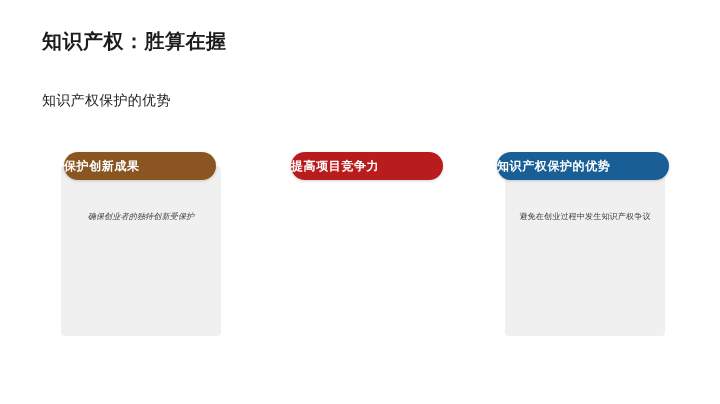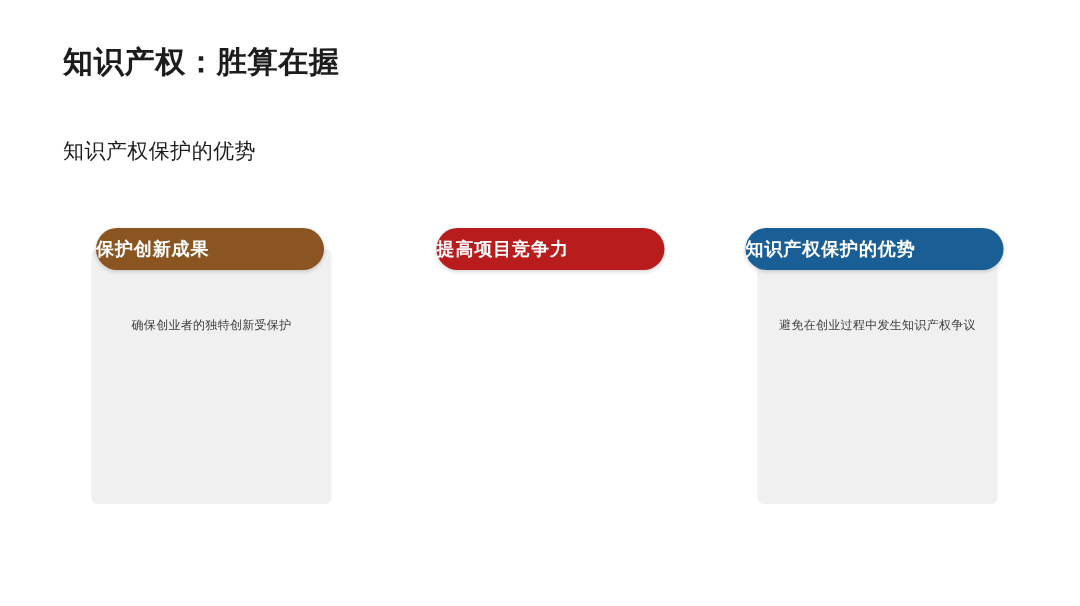--- a/index.html
+++ b/index.html
@@ -57,23 +57,23 @@
 
   .card {
     position: absolute;
     top: 14px;
     width: 160px;
     height: 170px;
     background: #f0f0f0;
     border-radius: 4px;
   }
 
-  .card-1 { left: 61px; }
+  .card-1 { left: 61px; font-style: italic; }
   .card-2 { left: 283px; }
-  .card-3 { left: 505px; }
+  .card-3 { left: 505px; font-family: Liberation Mono, monospace; }
 
   .pill {
     position: absolute;
     top: 0px;
     height: 28px;
     line-height: 28px;
     border-radius: 14px;
     text-align: left;
     color: #ffffff;
     font-size: 12px;

